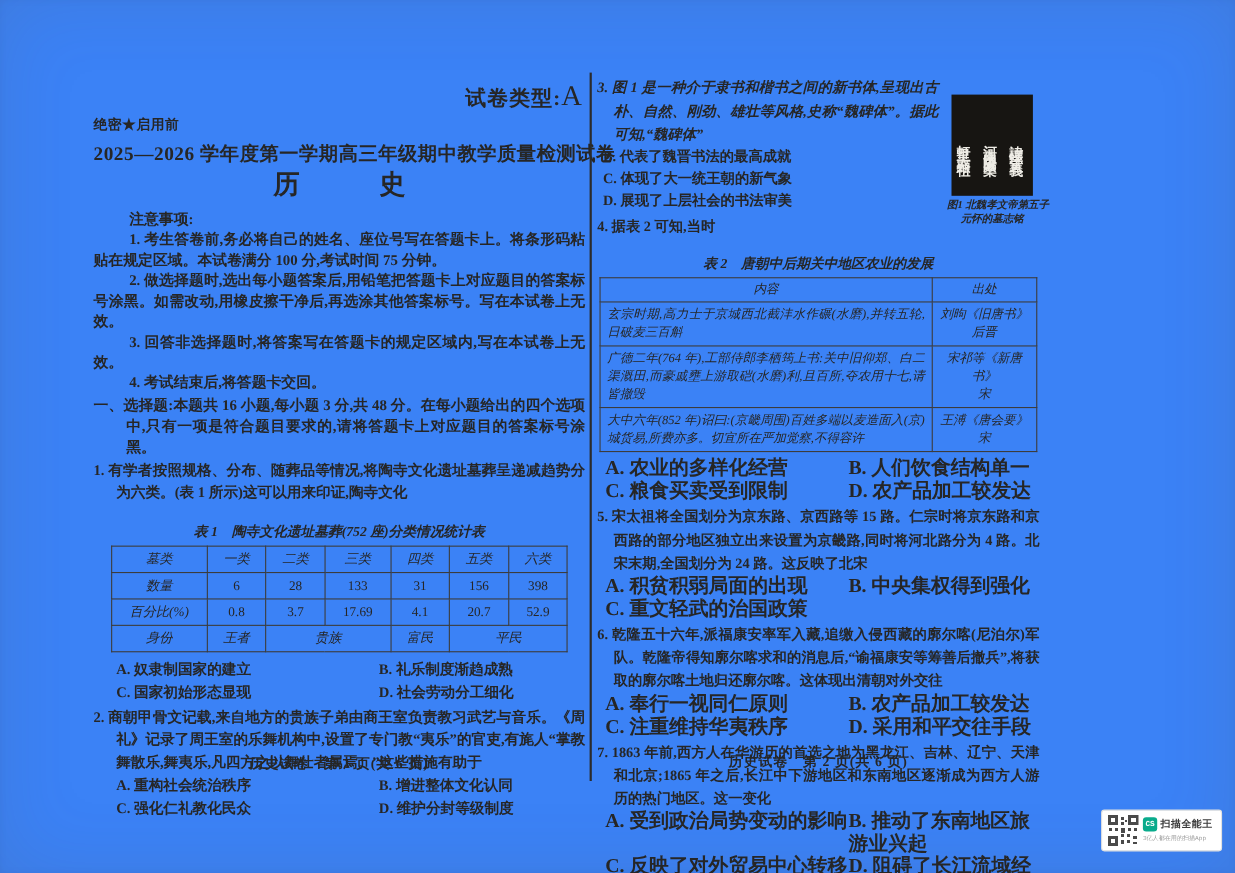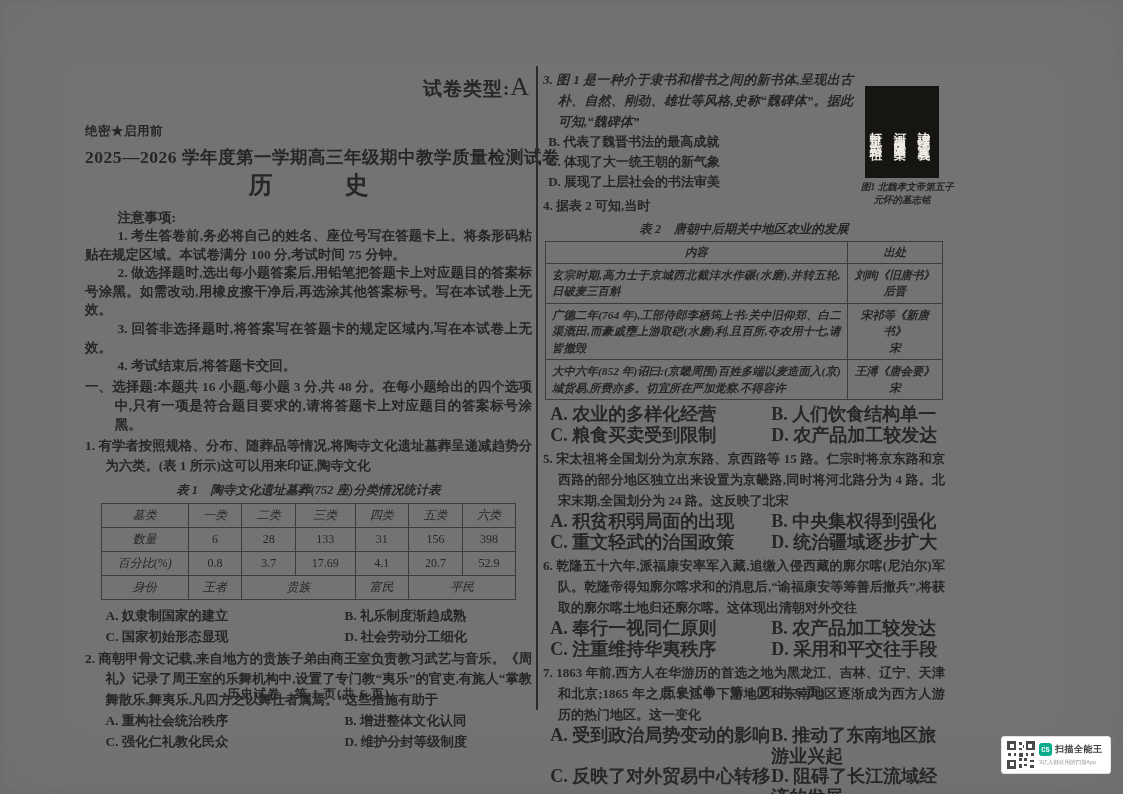--- a/index.html
+++ b/index.html
@@ -1,59 +1,59 @@
 <!DOCTYPE html>
 <html><head>
 <meta charset="utf-8">
 <style>
   * { margin:0; padding:0; box-sizing:border-box; }
   html,body { width:1123px; height:794px; background:#eceae7; }
   .page {
     position:relative; width:1123px; height:794px; overflow:hidden;
-    background:#737373;
+    background:#3b82f6;
     box-shadow: inset 0 0 70px rgba(90,85,80,.14), inset 0 0 8px rgba(0,0,0,.05);
     font-family:"Liberation Serif","DejaVu Serif",serif;
     color:#262626;
   }
   
   .col-left  { position:absolute; left:85px;  top:72px; width:447px; }
   .col-right { position:absolute; left:543px; top:66px; width:402px; font-size:13px; line-height:21px; font-weight:600; }
   .divider   { position:absolute; left:536px; top:66px; width:2px; height:644px; background:#2b2b2b; }
 
   
   .paper-type { text-align:right; font-weight:700; font-size:19px; letter-spacing:1px; padding-right:2px; }
   .paper-type .a { font-size:26px; font-weight:400; font-family:"Liberation Serif",serif; }
-  .secrecy { font-size:12.5px; font-weight:700; margin-top:21px; letter-spacing:.5px; }
+  .secrecy { font-size:12.5px; font-weight:700; margin-top:3px; letter-spacing:.5px; }
   .main-title { text-align:center; font-size:17.5px; font-weight:700; margin-top:5px; letter-spacing:.5px; white-space:nowrap; }
   .subject { text-align:center; font-size:24px; font-weight:700; margin-top:0; margin-bottom:7px; }
 
   
   .notice-head { font-size:13.5px; font-weight:700; padding-left:2.4em; line-height:19px; margin-top:4px; }
   .notice-item { font-size:13.5px; font-weight:600; line-height:18.6px; text-indent:2.4em; text-align:justify; }
   .section-head { font-size:13.5px; font-weight:700; line-height:19px; padding-left:2.2em; text-indent:-2.2em; text-align:justify; margin-top:1px; }
 
   
   .q { font-size:13.3px; font-weight:600; line-height:20.5px; padding-left:1.55em; text-indent:-1.55em; text-align:justify; margin-top:2px; }
   .opts2 { display:grid; grid-template-columns:56% 44%; padding-left:1.55em; font-size:13.3px; font-weight:600; line-height:21px; }
   .opts1 { padding-left:1.55em; font-size:13px; font-weight:600; line-height:20px; }
   .col-right .q { font-size:13px; line-height:21px; padding-left:1.15em; text-indent:-1.15em; margin-top:3px; }
   .col-right .opts2 { padding-left:.4em; font-size:18px; line-height:20.5px; }
   .col-right .opts1 { padding-left:.4em; line-height:20px; }
 
   
-  .tbl-title { text-align:center; font-size:12.5px; font-weight:700; font-style:italic; line-height:20px; margin-top:3px; }
+  .tbl-title { text-align:center; font-size:12.5px; font-weight:700; font-style:italic; line-height:20px; margin-top:14px; }
   table { border-collapse:collapse; }
   .t1 { width:93%; margin:3px auto 5px auto; }
   .t1 td { border:1px solid #3c3c3c; text-align:center; font-size:12px; font-weight:400; font-style:italic; padding:3px 1px; }
   .t1 td.lab { width:21%; }
   .t1 td.num { font-style:normal; font-family:"Liberation Serif",serif; }
 
   
   .t2 { width:99%; margin:2px auto 4px auto; }
-  .t2 td { border:1px solid #3c3c3c; font-size:11.4px; font-weight:700; font-style:italic; line-height:16.5px; padding:3px 6px; }
+  .t2 td { border:1px solid #3c3c3c; font-size:11.4px; font-weight:400; font-style:italic; line-height:16.5px; padding:3px 6px; }
   .t2 td.content { width:76%; text-align:justify; }
   .t2 td.source { text-align:center; }
   .t2 td.hdr { text-align:center; padding:2px; }
 
   
   .q3wrap { position:relative; }
   .q3wrap .q { padding-right:92px;font-style:italic; }
   .figure1 { position:absolute; right:2px; top:17px; width:82px; text-align:center; }
   .rubbing {
     background:#171512; width:74px; height:92px; margin:0 auto;
@@ -221,21 +221,20 @@
       <span>B. 人们饮食结构单一</span>
       <span>C. 粮食买卖受到限制</span>
       <span>D. 农产品加工较发达</span>
     </div>
 
     <div class="q">5. 宋太祖将全国划分为京东路、京西路等 15 路。仁宗时将京东路和京西路的部分地区独立出来设置为京畿路,同时将河北路分为 4 路。北宋末期,全国划分为 24 路。这反映了北宋</div>
     <div class="opts2">
       <span>A. 积贫积弱局面的出现</span>
       <span>B. 中央集权得到强化</span>
       <span>C. 重文轻武的治国政策</span>
-      <span>D. 统治疆域逐步扩大</span>
     </div>
 
     <div class="q">6. 乾隆五十六年,派福康安率军入藏,追缴入侵西藏的廓尔喀(尼泊尔)军队。乾隆帝得知廓尔喀求和的消息后,“谕福康安等筹善后撤兵”,将获取的廓尔喀土地归还廓尔喀。这体现出清朝对外交往</div>
     <div class="opts2">
       <span>A. 奉行一视同仁原则</span>
       <span>B. 农产品加工较发达</span>
       <span>C. 注重维持华夷秩序</span>
       <span>D. 采用和平交往手段</span>
     </div>
 

